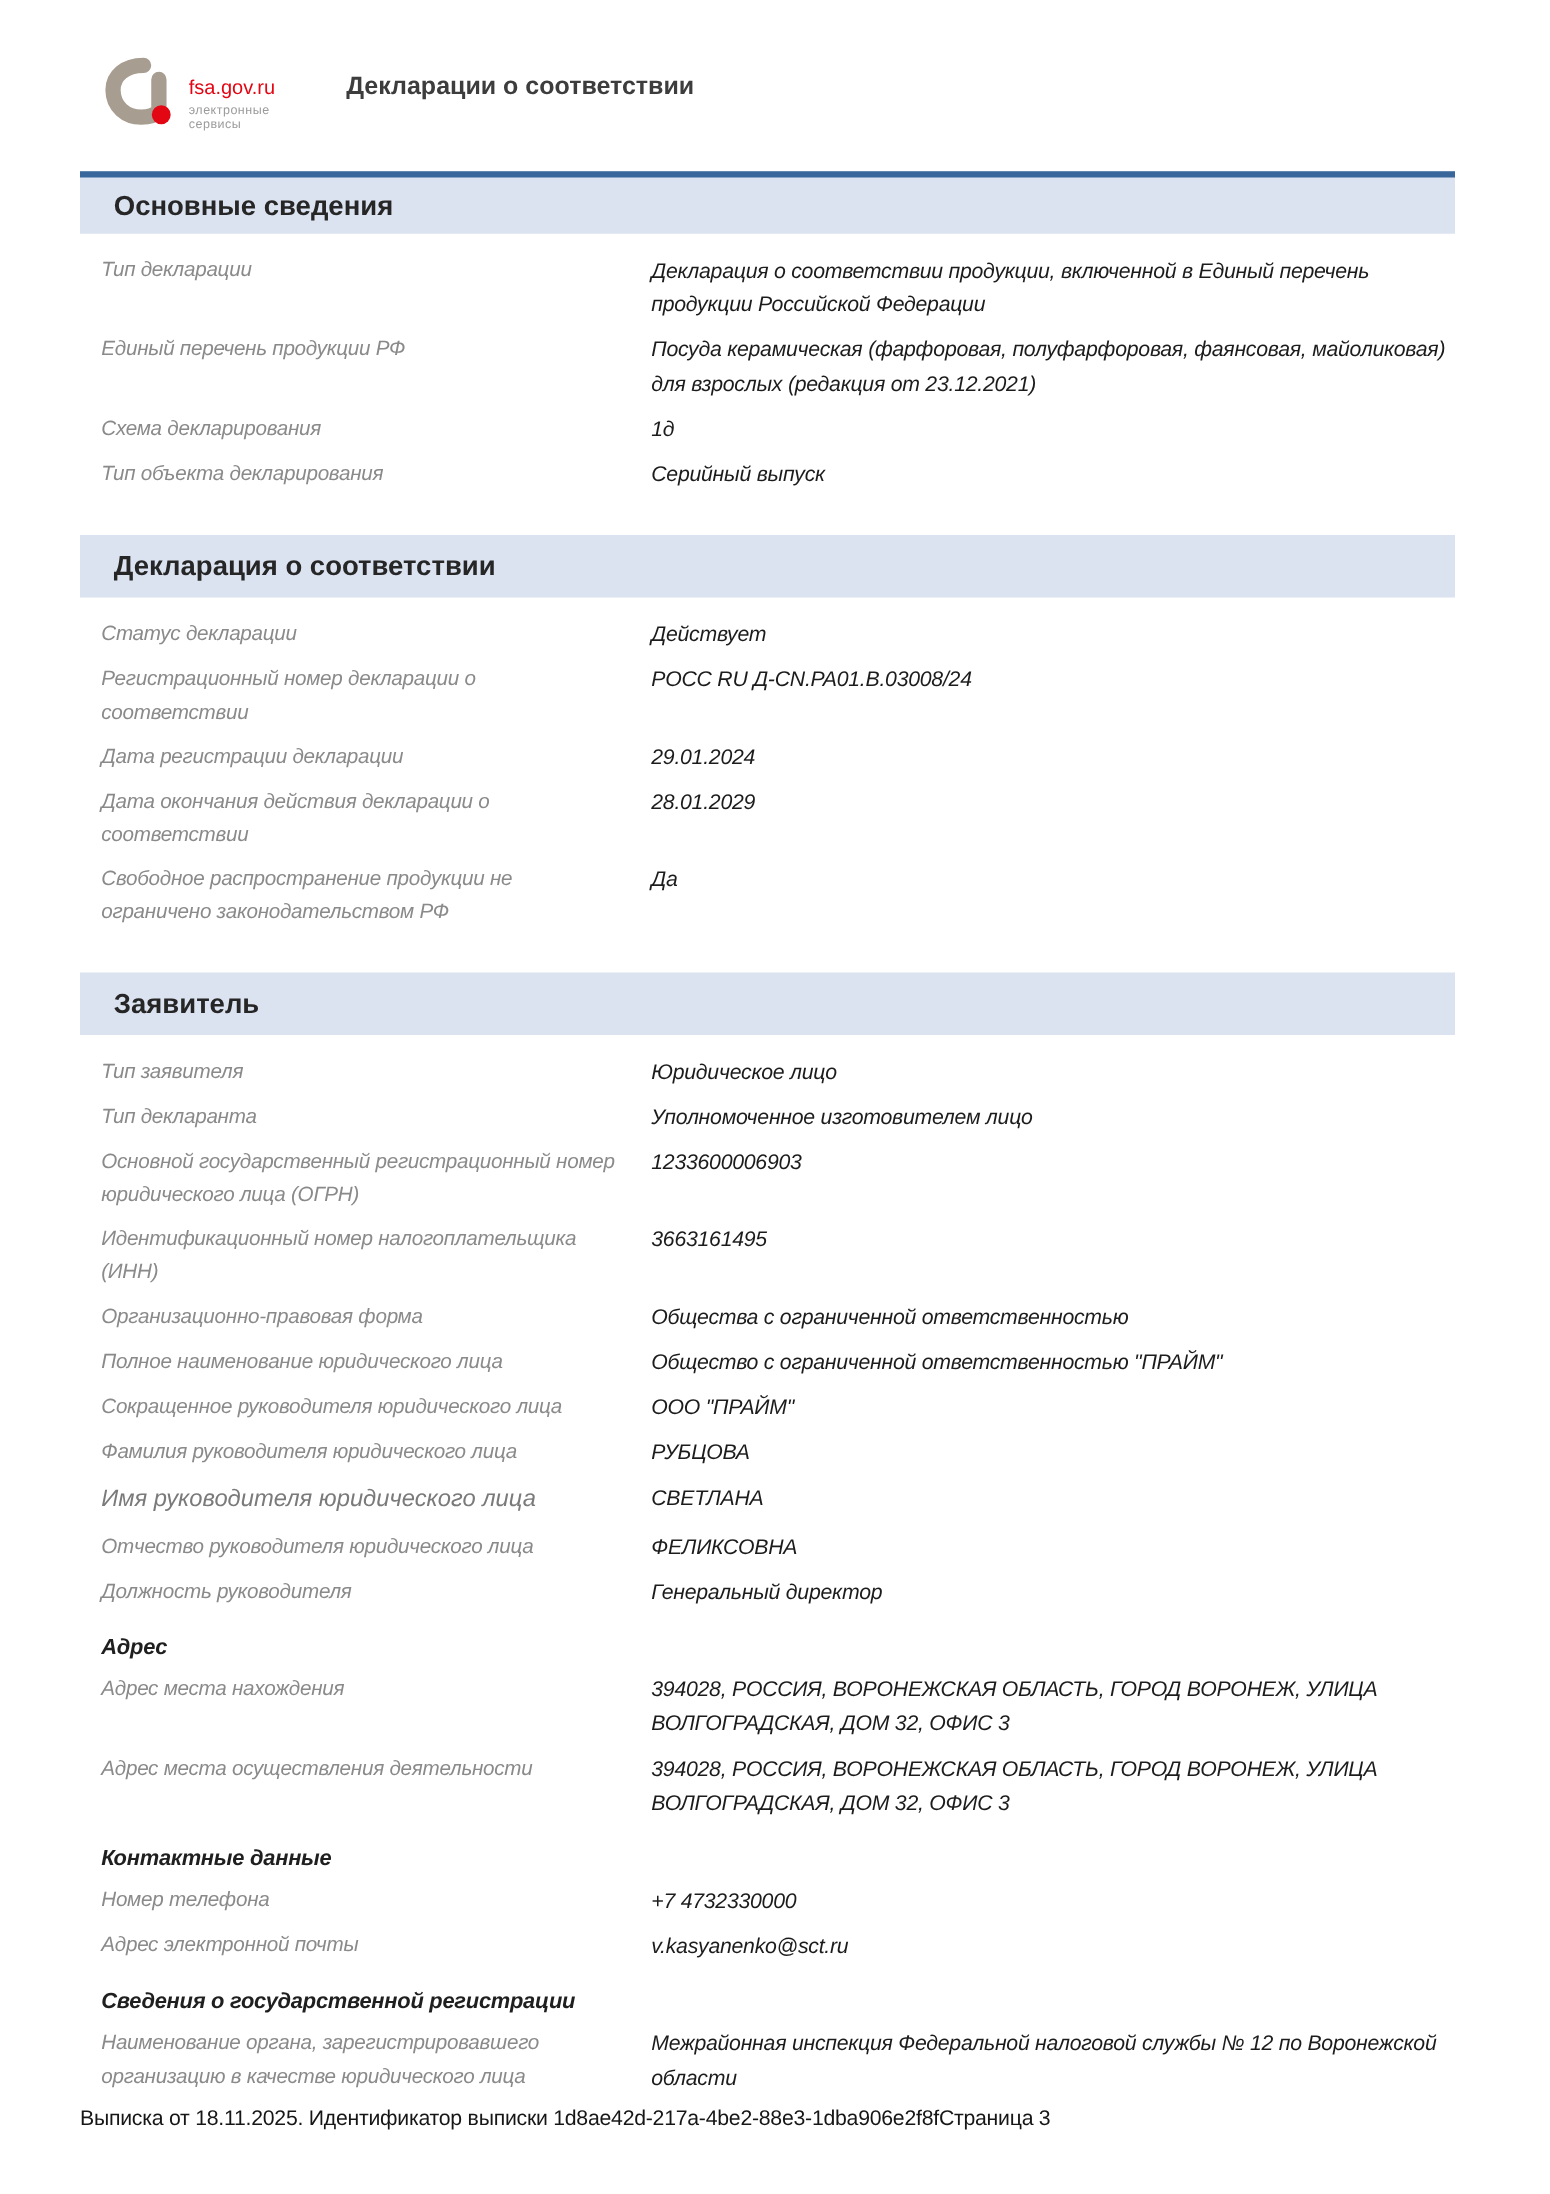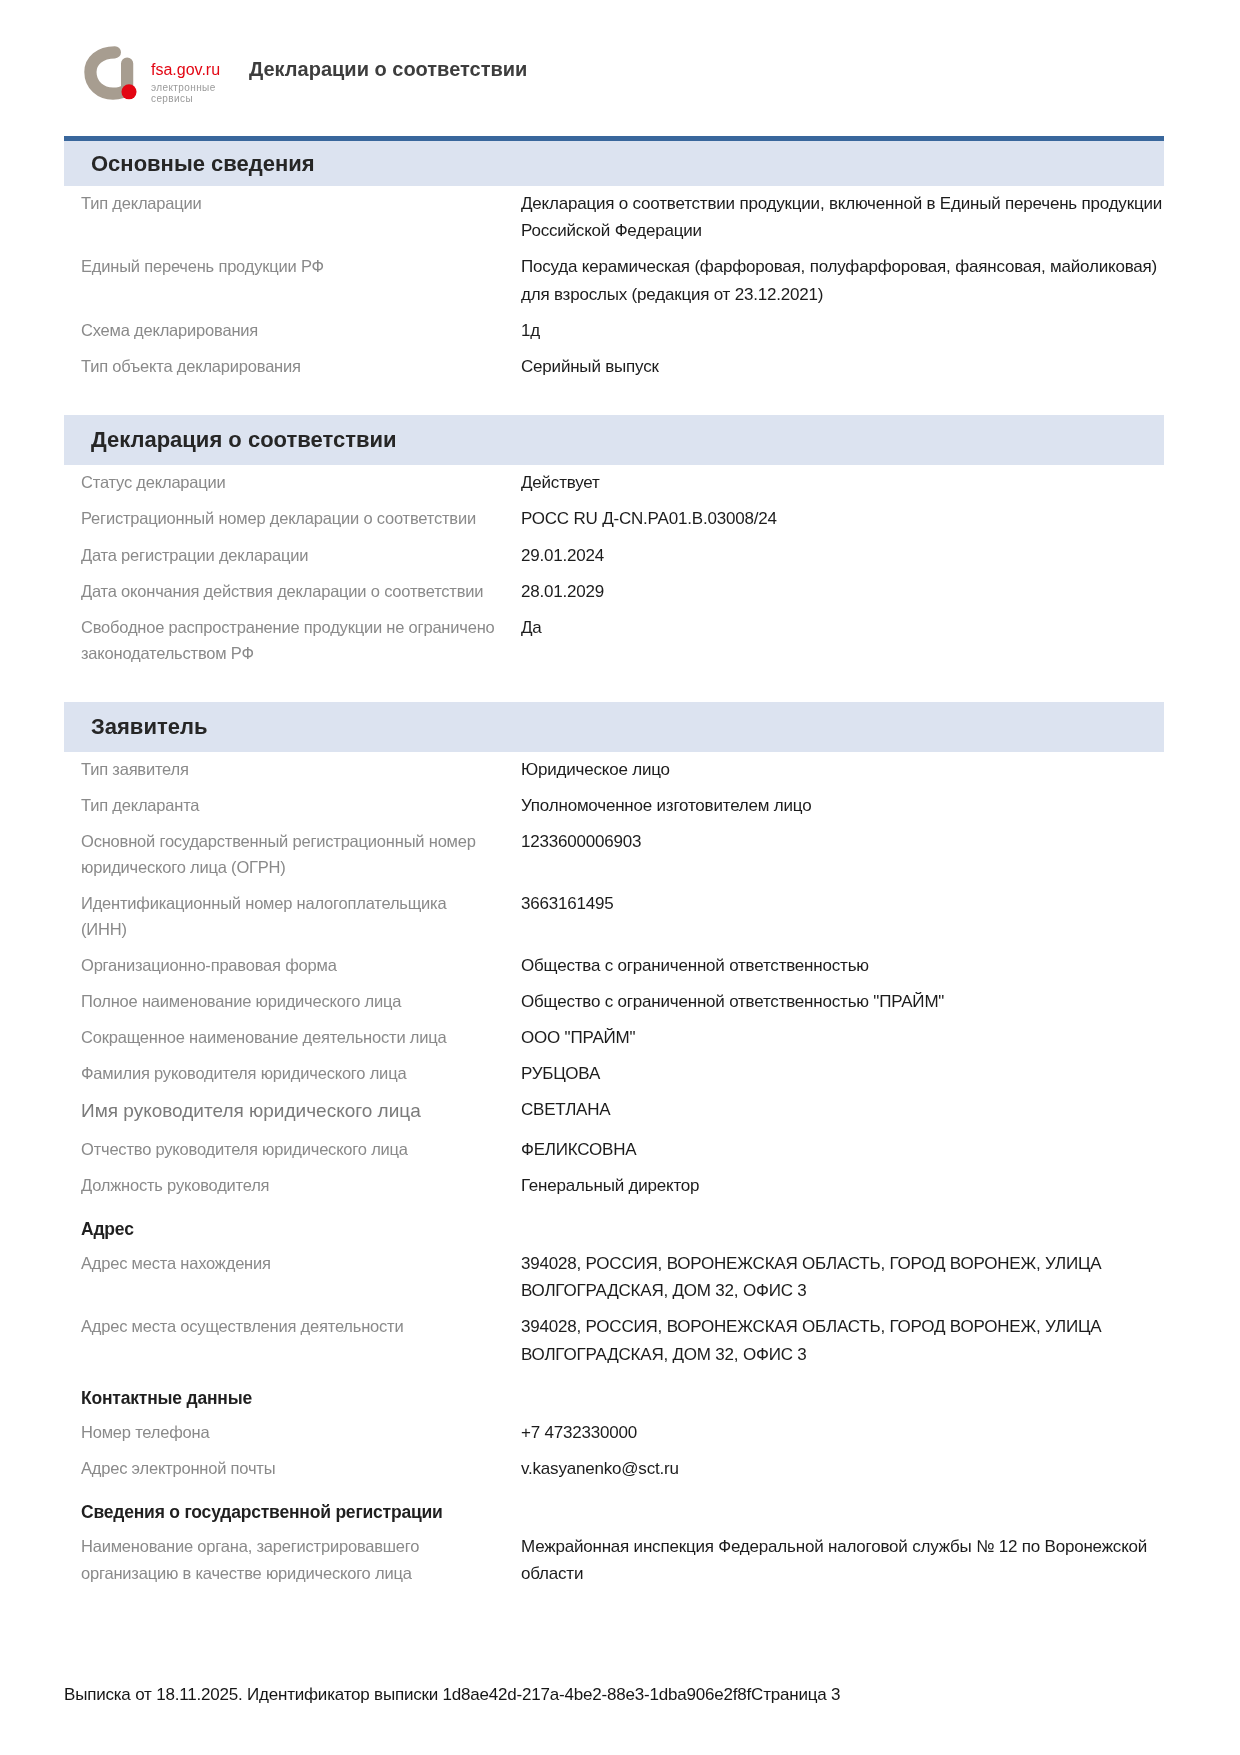--- a/index.html
+++ b/index.html
@@ -44,20 +44,21 @@
     line-height:1.1;
     font-weight:400;
   }
   .logo-sub{
     color:#9b9b9b;
     font-size:10px;
     letter-spacing:0.4px;
     margin-top:3px;
   }
   .doc-title{
+    margin-left:28px;
     margin-top:14px;
     font-size:20px;
     font-weight:700;
     color:#3d3d3d;
   }
   
   .content{
     margin:30px 50px 0 38px; 
   }
   .band{
@@ -71,21 +72,22 @@
   .band.first{
     border-top:5px solid var(--band-border);
     margin-top:16px;
   }
   .band h2{
     font-size:22px;
     font-weight:700;
     color:#262626;
   }
   .rows{
-    padding:4px 0 4px 17px;
+    padding:16px 0 4px 17px;
+    font-style:italic;
   }
   .row{
     display:flex;
     align-items:flex-start;
     margin-bottom:9px;
   }
   .row .label{
     flex:0 0 440px;
     padding-right:25px;
     color:var(--label-grey);
@@ -221,21 +223,21 @@
           </div>
           <div class="row">
             <div class="label">Организационно-правовая форма</div>
             <div class="value">Общества с ограниченной ответственностью</div>
           </div>
           <div class="row">
             <div class="label">Полное наименование юридического лица</div>
             <div class="value">Общество с ограниченной ответственностью "ПРАЙМ"</div>
           </div>
           <div class="row">
-            <div class="label">Сокращенное наименование деятельности лица</div>
+            <div class="label">Сокращенное руководителя юридического лица</div>
             <div class="value">ООО "ПРАЙМ"</div>
           </div>
           <div class="row">
             <div class="label">Фамилия руководителя юридического лица</div>
             <div class="value">РУБЦОВА</div>
           </div>
           <div class="row">
             <div class="label label-lg">Имя руководителя юридического лица</div>
             <div class="value">СВЕТЛАНА</div>
           </div>

